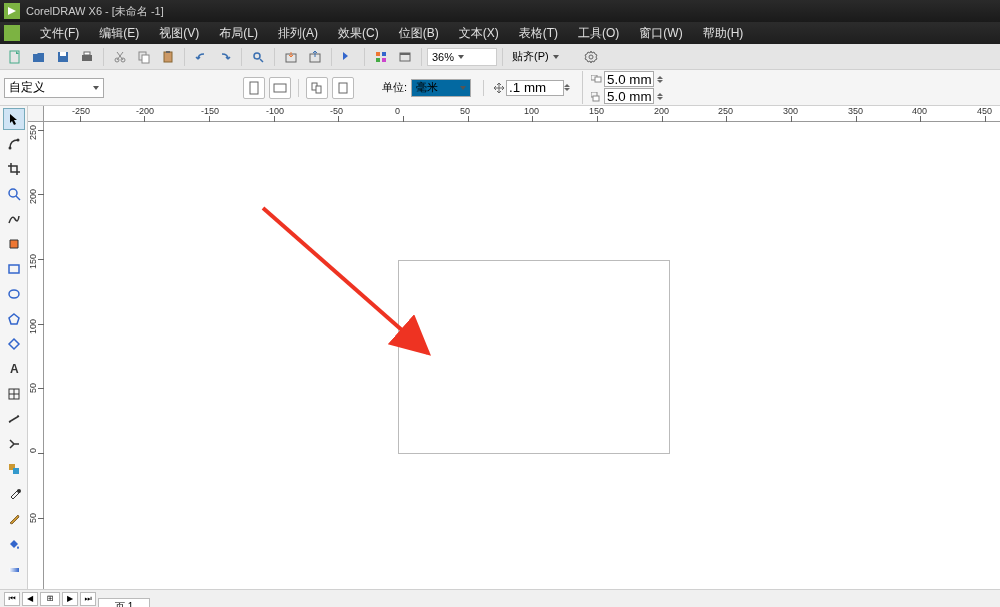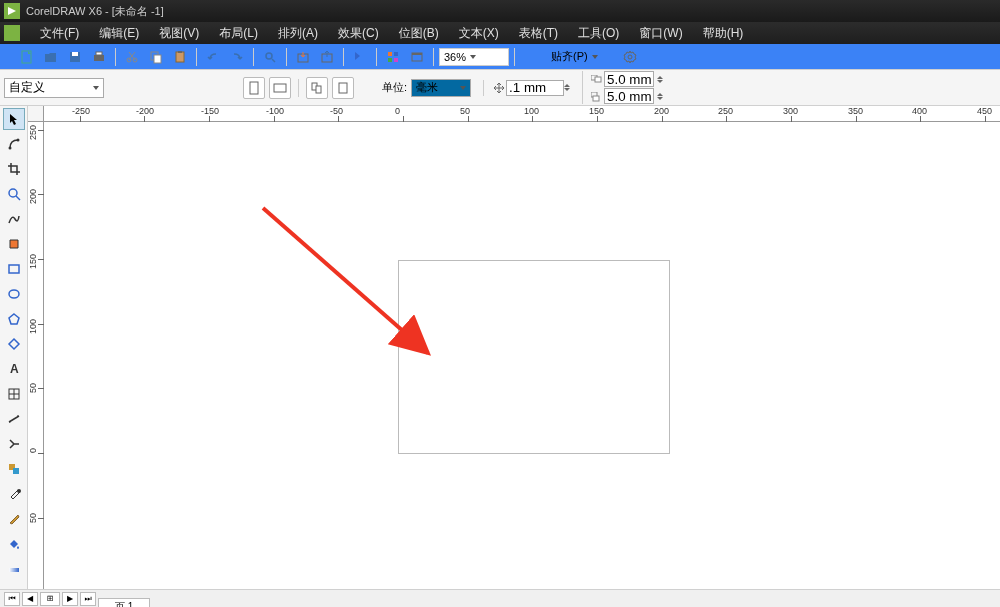--- a/index.html
+++ b/index.html
@@ -6,21 +6,21 @@
 body { background: #fff; width: 1000px; height: 607px; overflow: hidden; position: relative; }
 
 .titlebar { height: 22px; background: linear-gradient(180deg, #2a2a2a, #1a1a1a); display: flex; align-items: center; padding-left: 4px; color: #ccc; font-size: 11px; }
 .titlebar .logo { width: 16px; height: 16px; background: #7cb342; margin-right: 6px; display: flex; align-items: center; justify-content: center; }
 .titlebar .logo svg { width: 12px; height: 12px; }
 
 .menubar { height: 22px; background: linear-gradient(180deg, #2c2c2c, #1e1e1e); display: flex; align-items: center; padding-left: 4px; }
 .menubar .mlogo { width: 16px; height: 16px; background: #7cb342; margin-right: 10px; }
 .menubar .mitem { color: #e0e0e0; font-size: 12px; padding: 0 10px; cursor: pointer; }
 
-.toolbar1 { height: 26px; background: #3b82f6; border-bottom: 1px solid #d0d0d0; display: flex; align-items: center; padding-left: 16px; gap: 2px; }
+.toolbar1 { height: 26px; background: #e5e5e5; border-bottom: 1px solid #d0d0d0; display: flex; align-items: center; padding-left: 4px; gap: 2px; }
 .tbtn { width: 22px; height: 20px; display: flex; align-items: center; justify-content: center; cursor: pointer; border-radius: 2px; }
 .tsep { width: 1px; height: 18px; background: #ccc; margin: 0 3px; }
 .tdrop { display: flex; align-items: center; border: 1px solid #ccc; background: #fff; height: 18px; font-size: 11px; padding: 0 4px; }
 .tdrop .arrow { margin-left: 4px; border-left: 3px solid transparent; border-right: 3px solid transparent; border-top: 4px solid #555; }
 
 .toolbar2 { height: 36px; background: #f5f5f5; border-bottom: 1px solid #d0d0d0; display: flex; align-items: center; padding-left: 4px; gap: 4px; position: relative; }
 .preset-drop { border: 1px solid #aaa; background: #fff; height: 20px; width: 100px; font-size: 12px; display: flex; align-items: center; padding: 0 4px; }
 .preset-drop .arrow { margin-left: auto; border-left: 3px solid transparent; border-right: 3px solid transparent; border-top: 4px solid #555; }
 
 .dim-box { border: 4px solid #e32; padding: 2px 6px; display: flex; flex-direction: column; gap: 2px; height: 34px; justify-content: center; position: absolute; left: 155px; top: -3px; width: 120px; background: #f5f5f5; z-index: 10; }
@@ -196,21 +196,21 @@
         <rect x="2" y="3" width="10" height="8" fill="none" stroke="#666"></rect>
         <rect x="2" y="3" width="10" height="2" fill="#666"></rect>
       </svg>
     </div>
   <div class="tsep"></div>
   <div class="tdrop" style="width:70px;">
     <span>36%</span>
     <div class="arrow"></div>
   </div>
   <div class="tsep"></div>
-  <div class="tdrop" style="width:70px;border:none;background:transparent;margin-left:27px;">
+  <div class="tdrop" style="width:70px;border:none;background:transparent;">
     <span>贴齐(P)</span>
     <div class="arrow"></div>
   </div>
   <div class="tbtn">
       <svg width="14" height="14">
         <path d="M7 1 L8 3 L10 2 L11 4 L13 5 L12 7 L13 9 L11 10 L10 12 L8 11 L7 13 L6 11 L4 12 L3 10 L1 9 L2 7 L1 5 L3 4 L4 2 L6 3 Z" fill="none" stroke="#666"></path>
         <circle cx="7" cy="7" r="2" fill="none" stroke="#666"></circle>
       </svg>
     </div>
 </div>

